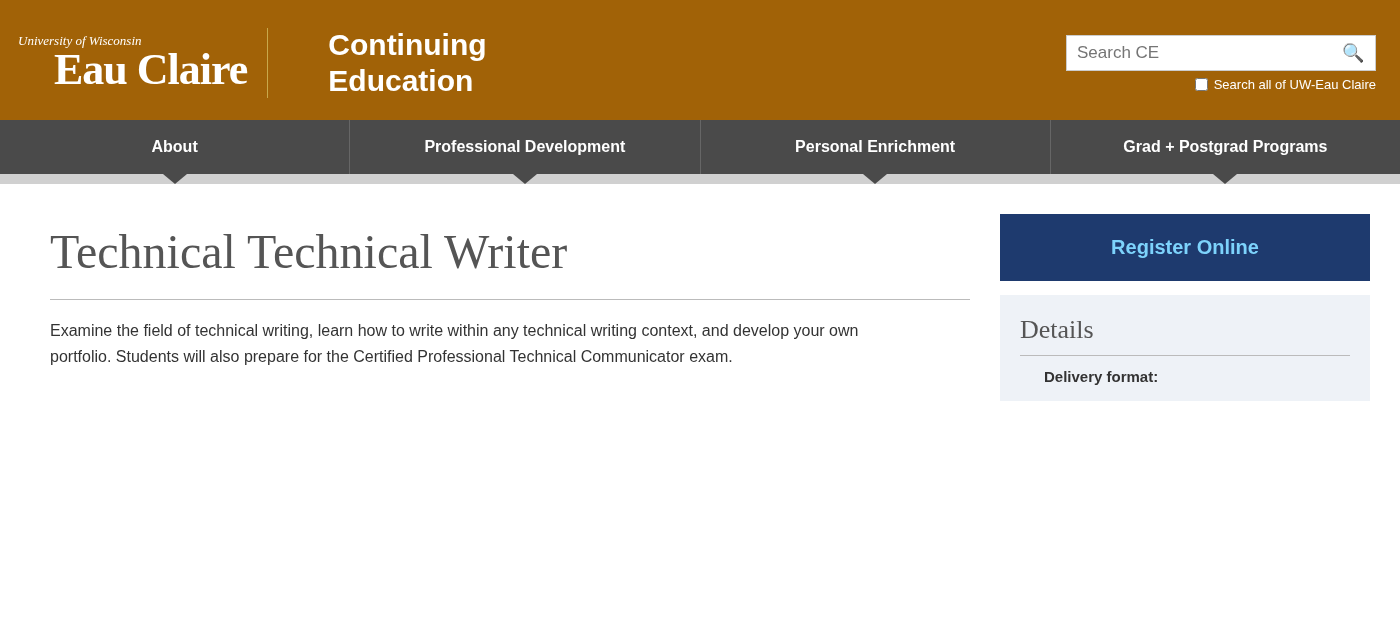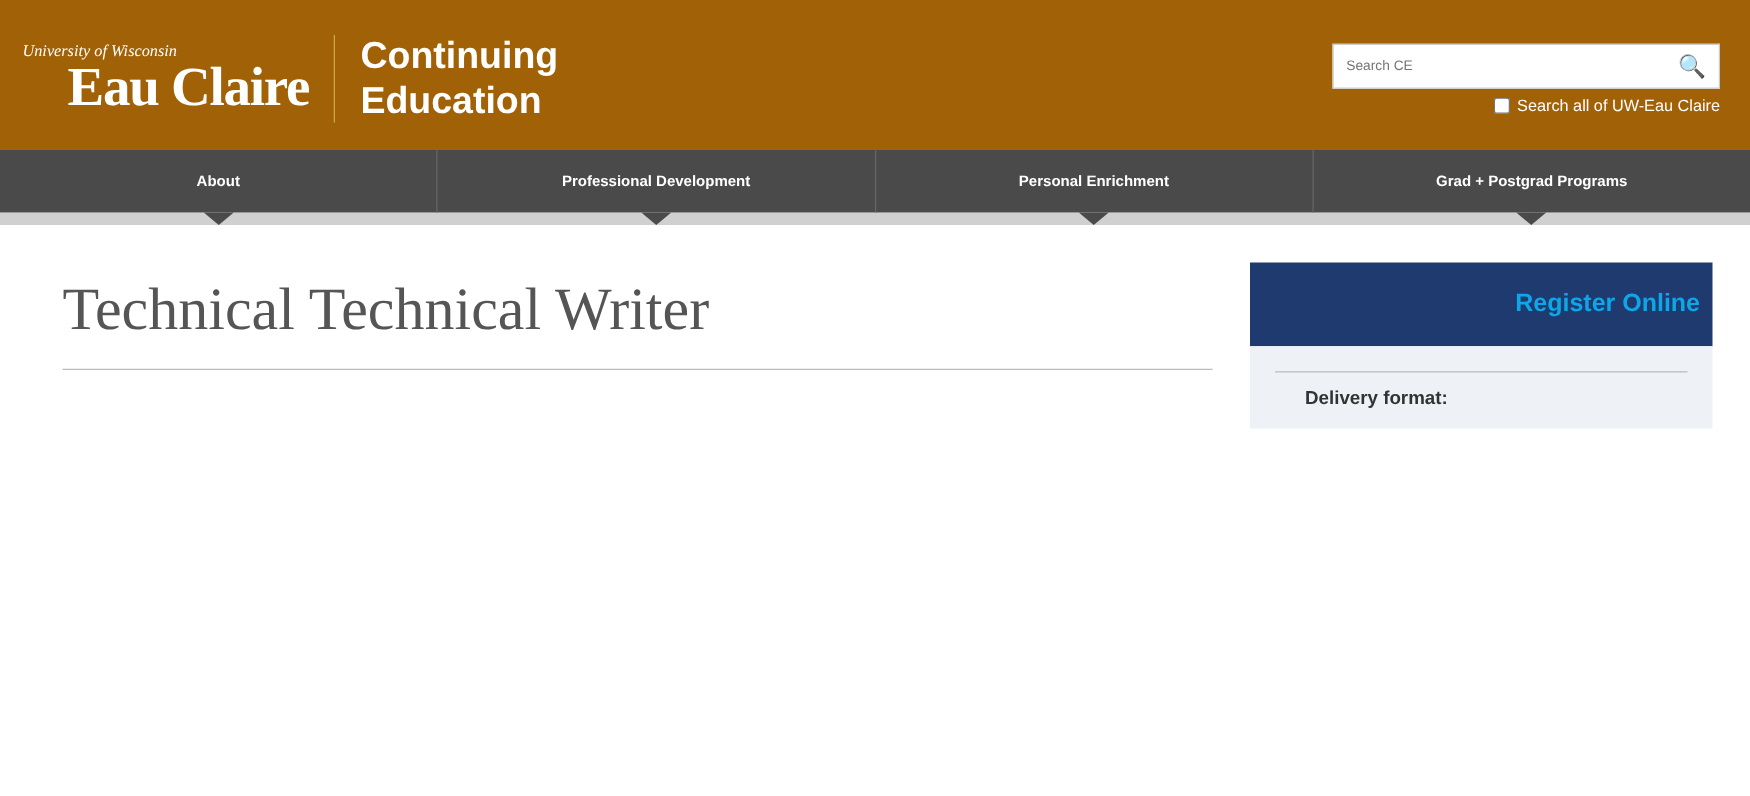--- a/index.html
+++ b/index.html
@@ -37,39 +37,40 @@
       background: #c8a84b;
       height: 70px;
       margin: 0 20px;
     }
     .continuing-ed {
       color: #fff;
       font-family: Arial, sans-serif;
       font-size: 30px;
       font-weight: bold;
       line-height: 1.2;
+      margin-left: 40px;
     }
     .header-right {
       display: flex;
       flex-direction: column;
       align-items: flex-end;
       gap: 6px;
     }
     .search-container {
       display: flex;
       align-items: center;
       background: #fff;
       border: 1px solid #ccc;
       padding: 6px 10px;
       width: 310px;
     }
     .search-input {
       border: none;
       outline: none;
-      font-size: 11px;
+      font-size: 17px;
       color: #999;
       flex: 1;
       font-family: Arial, sans-serif;
       background: transparent;
     }
     .search-icon {
       color: #1e3a6e;
       font-size: 18px;
       cursor: pointer;
     }
@@ -94,21 +95,21 @@
       align-items: stretch;
       position: relative;
     }
     .nav-item {
       flex: 1;
       display: flex;
       align-items: center;
       justify-content: center;
       color: #fff;
       font-family: Arial, sans-serif;
-      font-size: 12px;
+      font-size: 16px;
       font-weight: bold;
       padding: 18px 10px;
       cursor: pointer;
       border-right: 1px solid #666;
       position: relative;
       text-align: center;
     }
     .nav-item:last-child {
       border-right: none;
     }
@@ -190,31 +191,31 @@
       color: #444;
     }
 
     
     .sidebar {
       width: 370px;
       flex-shrink: 0;
     }
     .register-btn {
       background: #1e3a6e;
-      color: #0ea5e9;
+      color: #7dd3fc;
       font-family: Arial, sans-serif;
       font-size: 20px;
       font-weight: bold;
       padding: 22px 10px;
-      text-align: right;
+      text-align: center;
       cursor: pointer;
       display: block;
       width: 100%;
       border: none;
-      margin-bottom: 0;
+      margin-bottom: 14px;
     }
     .details-box {
       background: #eef2f7;
       padding: 20px 20px 10px 20px;
     }
     .details-title {
       font-size: 26px;
       color: #555;
       font-family: Georgia, serif;
       font-weight: 300;
@@ -278,25 +279,27 @@
   <div class="nav-item">
     <span>Grad + Postgrad Programs</span>
   </div>
 </nav>
 <div class="nav-bottom-bar"></div>
 
 <div class="main">
   <div class="content-area">
     <h1 class="page-title">Technical Technical Writer</h1>
     <hr class="divider-line">
+    <p class="description">Examine the field of technical writing, learn how to write within any technical writing context, and develop your own portfolio. Students will also prepare for the Certified Professional Technical Communicator exam.</p>
 
   </div>
 
   <div class="sidebar">
     <button class="register-btn">Register Online</button>
     <div class="details-box">
+      <h2 class="details-title">Details</h2>
       <hr class="details-divider">
       <div class="details-row">
         <strong>Delivery format:</strong>
       </div>
     </div>
   </div>
 </div>
 
 </body></html>

